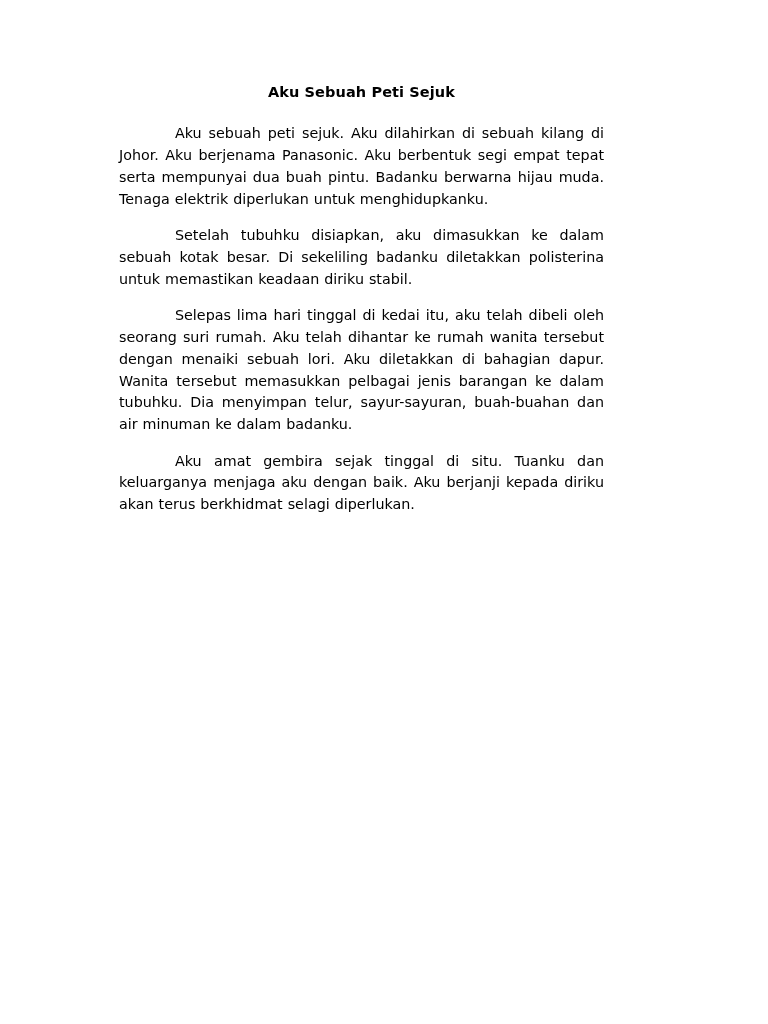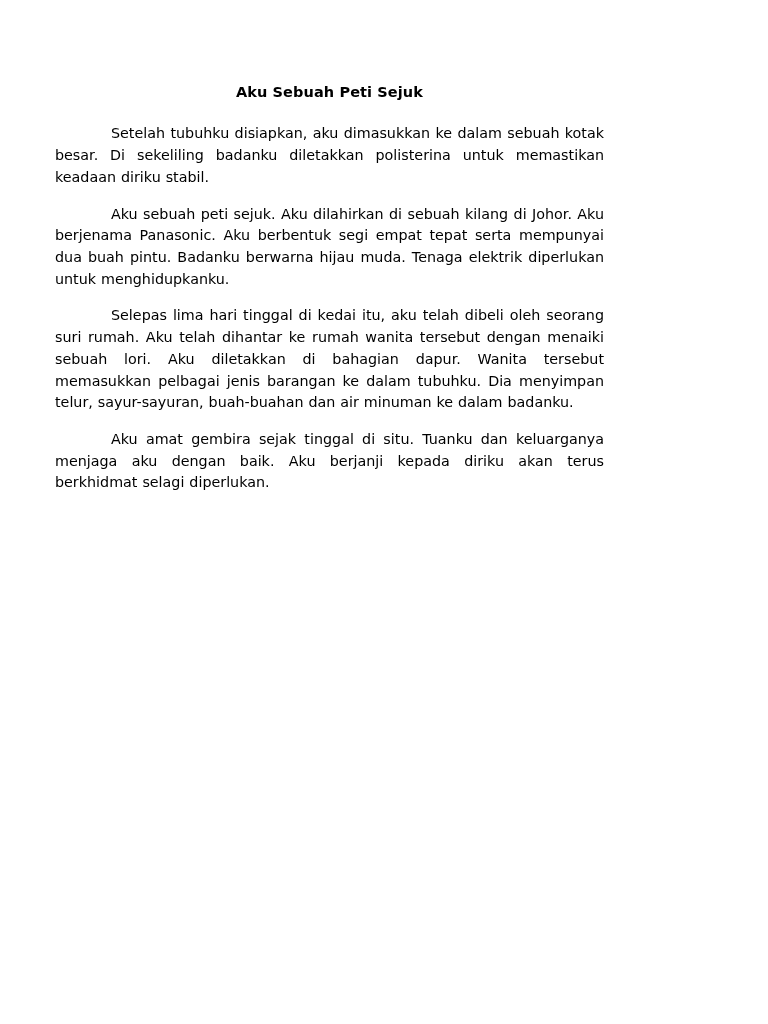--- a/index.html
+++ b/index.html
@@ -12,21 +12,21 @@
     height: 1024px;
     font-family: "DejaVu Sans", sans-serif;
     color: #000000;
     overflow: hidden;
   }
   .page {
     position: relative;
     width: 692px;
     height: 1024px;
     box-sizing: border-box;
-    padding: 84px 88px 0 55px;
+    padding: 84px 88px 0 119px;
     background: #ffffff;
   }
   .doc-title {
     text-align: center;
     font-size: 14.5px;
     font-weight: bold;
     letter-spacing: 0.1px;
     margin: 0 0 22px 0;
     line-height: 1.2;
   }
@@ -42,17 +42,17 @@
   .para:last-child {
     margin-bottom: 0;
   }
 </style>
 </head>
 <body>
 
 <div class="page">
   <h1 class="doc-title">Aku Sebuah Peti Sejuk</h1>
 
+  <p class="para">Aku sebuah peti sejuk. Aku dilahirkan di sebuah kilang di Johor. Aku berjenama Panasonic. Aku berbentuk segi empat tepat serta mempunyai dua buah pintu. Badanku berwarna hijau muda. Tenaga elektrik diperlukan untuk menghidupkanku.</p>
   <p class="para">Setelah tubuhku disiapkan, aku dimasukkan ke dalam sebuah kotak besar. Di sekeliling badanku diletakkan polisterina untuk memastikan keadaan diriku stabil.</p>
-  <p class="para">Aku sebuah peti sejuk. Aku dilahirkan di sebuah kilang di Johor. Aku berjenama Panasonic. Aku berbentuk segi empat tepat serta mempunyai dua buah pintu. Badanku berwarna hijau muda. Tenaga elektrik diperlukan untuk menghidupkanku.</p>
   <p class="para">Selepas lima hari tinggal di kedai itu, aku telah dibeli oleh seorang suri rumah. Aku telah dihantar ke rumah wanita tersebut dengan menaiki sebuah lori. Aku diletakkan di bahagian dapur. Wanita tersebut memasukkan pelbagai jenis barangan ke dalam tubuhku. Dia menyimpan telur, sayur-sayuran, buah-buahan dan air minuman ke dalam badanku.</p>
   <p class="para">Aku amat gembira sejak tinggal di situ. Tuanku dan keluarganya menjaga aku dengan baik. Aku berjanji kepada diriku akan terus berkhidmat selagi diperlukan.</p>
 </div>
 
 </body></html>

